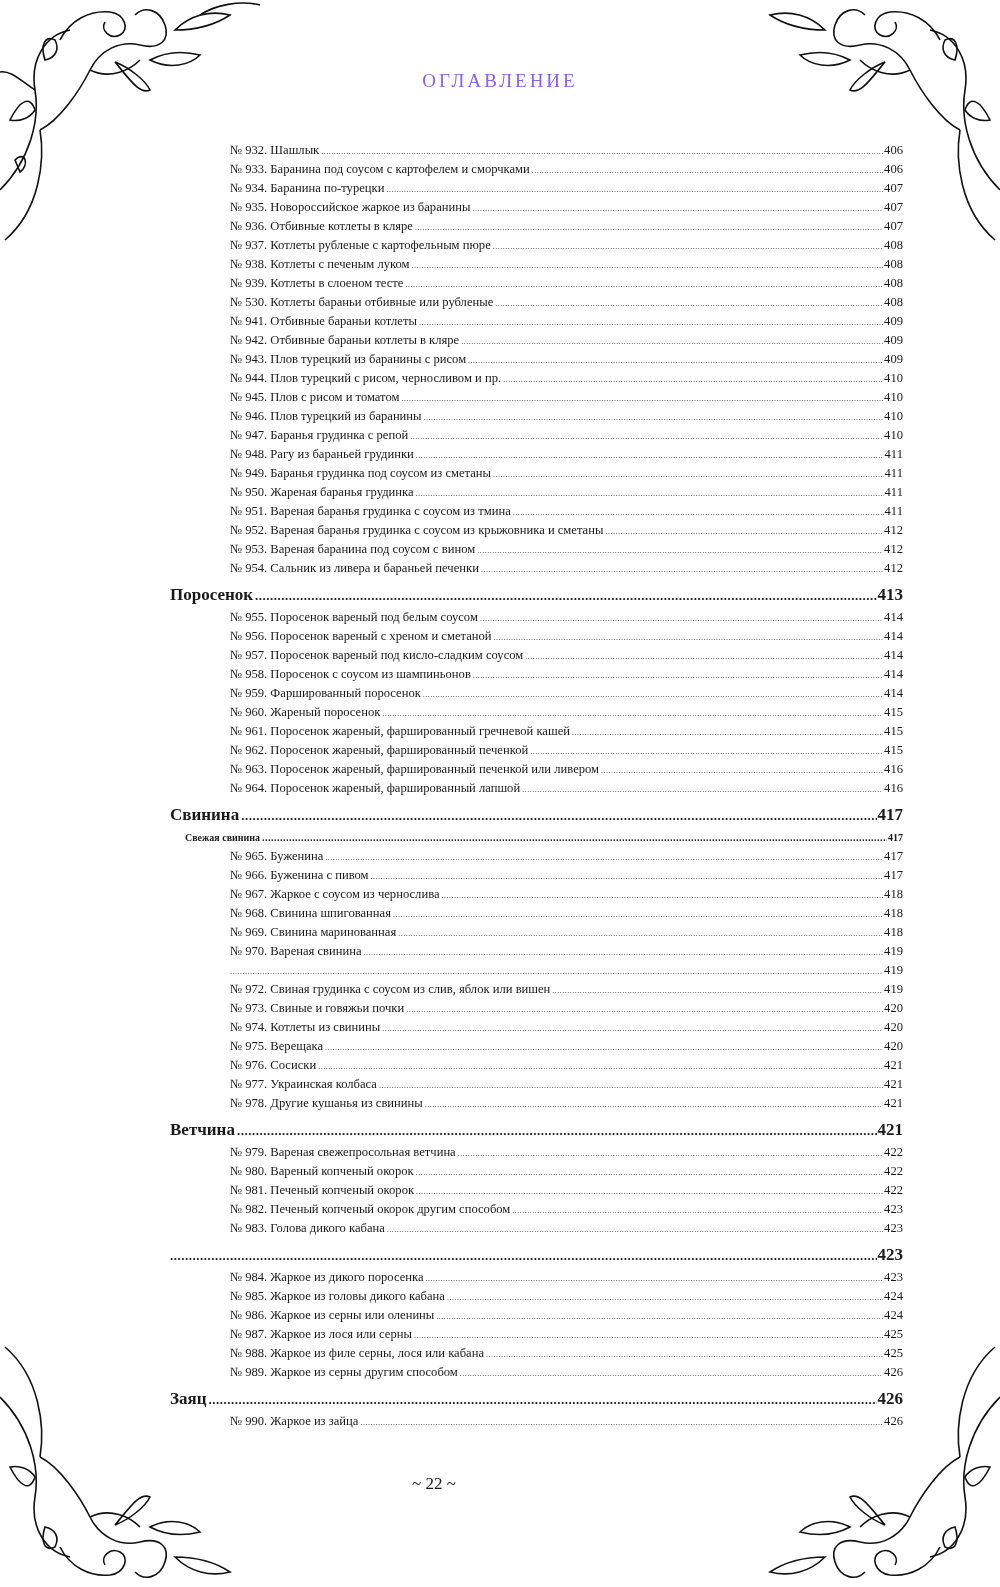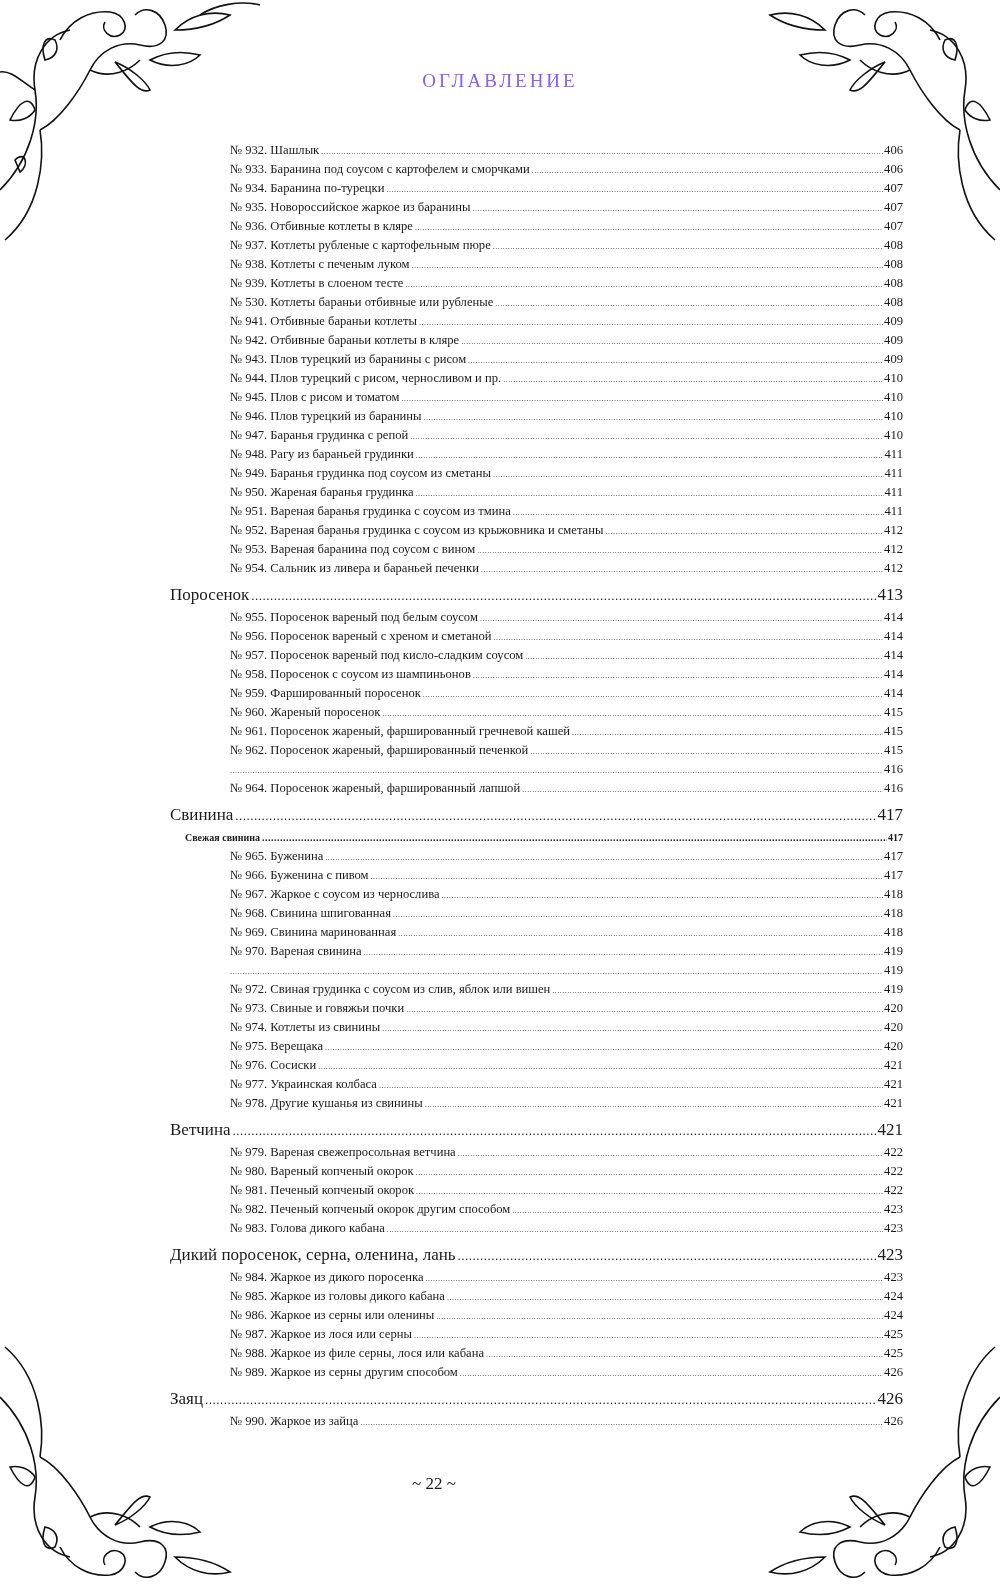--- a/index.html
+++ b/index.html
@@ -14,21 +14,21 @@
   .page-title { position: absolute; top: 70px; left: 0; width: 1000px; text-align: center;
                 font-size: 19px; letter-spacing: 3px; color: #8b5cf6; }
   .toc { position: absolute; top: 141px; left: 135px; width: 733px; margin-left: 35px; }
   .row { display: flex; align-items: baseline; white-space: nowrap; overflow: hidden; }
   .row .label { flex: 0 0 auto; padding-right: 2px; }
   .row .dots { flex: 1 1 auto; overflow: hidden; }
   .row .dots::after { content: "........................................................................................................................................................................................................................................................................"; letter-spacing: 0.5px; }
   .row .page { flex: 0 0 auto; padding-left: 1px; }
   .item { height: 19px; line-height: 19px; font-size: 12.6px; padding-left: 60px; }
   .item .dots { font-size: 8px; }
-  .section { height: 26px; line-height: 26px; font-size: 17px; font-weight: normal; margin-top: 4px; }
+  .section { height: 26px; line-height: 26px; font-size: 17px; font-weight: bold; margin-top: 4px; }
   .section .dots { font-size: 13px; letter-spacing: 0.6px; }
   .subsection { height: 19px; line-height: 19px; font-size: 10px; font-weight: bold; padding-left: 15px; }
   .subsection .dots { font-size: 10px; }
   .footer { position: absolute; top: 1474px; left: 0; width: 868px; text-align: center; font-size: 17px; }
 </style>
 </head>
 <body>
 
 <div class="ornament orn-tl">
   <svg viewBox="0 0 270 250" fill="none" stroke="#111" stroke-width="1.6">
@@ -251,20 +251,21 @@
       <span class="label">№ 961. Поросенок жареный, фаршированный гречневой кашей</span>
       <span class="dots"></span>
       <span class="page">415</span>
     </div>
     <div class="row item">
       <span class="label">№ 962. Поросенок жареный, фаршированный печенкой</span>
       <span class="dots"></span>
       <span class="page">415</span>
     </div>
     <div class="row item">
+      <span class="label">№ 963. Поросенок жареный, фаршированный печенкой или ливером</span>
       <span class="dots"></span>
       <span class="page">416</span>
     </div>
     <div class="row item">
       <span class="label">№ 964. Поросенок жареный, фаршированный лапшой</span>
       <span class="dots"></span>
       <span class="page">416</span>
     </div>
     <div class="row section">
       <span class="label">Свинина</span>
@@ -369,21 +370,20 @@
       <span class="label">№ 982. Печеный копченый окорок другим способом</span>
       <span class="dots"></span>
       <span class="page">423</span>
     </div>
     <div class="row item">
       <span class="label">№ 983. Голова дикого кабана</span>
       <span class="dots"></span>
       <span class="page">423</span>
     </div>
     <div class="row section">
-      <span class="label">Дикий поросенок, серна, оленина, лань</span>
       <span class="dots"></span>
       <span class="page">423</span>
     </div>
     <div class="row item">
       <span class="label">№ 984. Жаркое из дикого поросенка</span>
       <span class="dots"></span>
       <span class="page">423</span>
     </div>
     <div class="row item">
       <span class="label">№ 985. Жаркое из головы дикого кабана</span>

